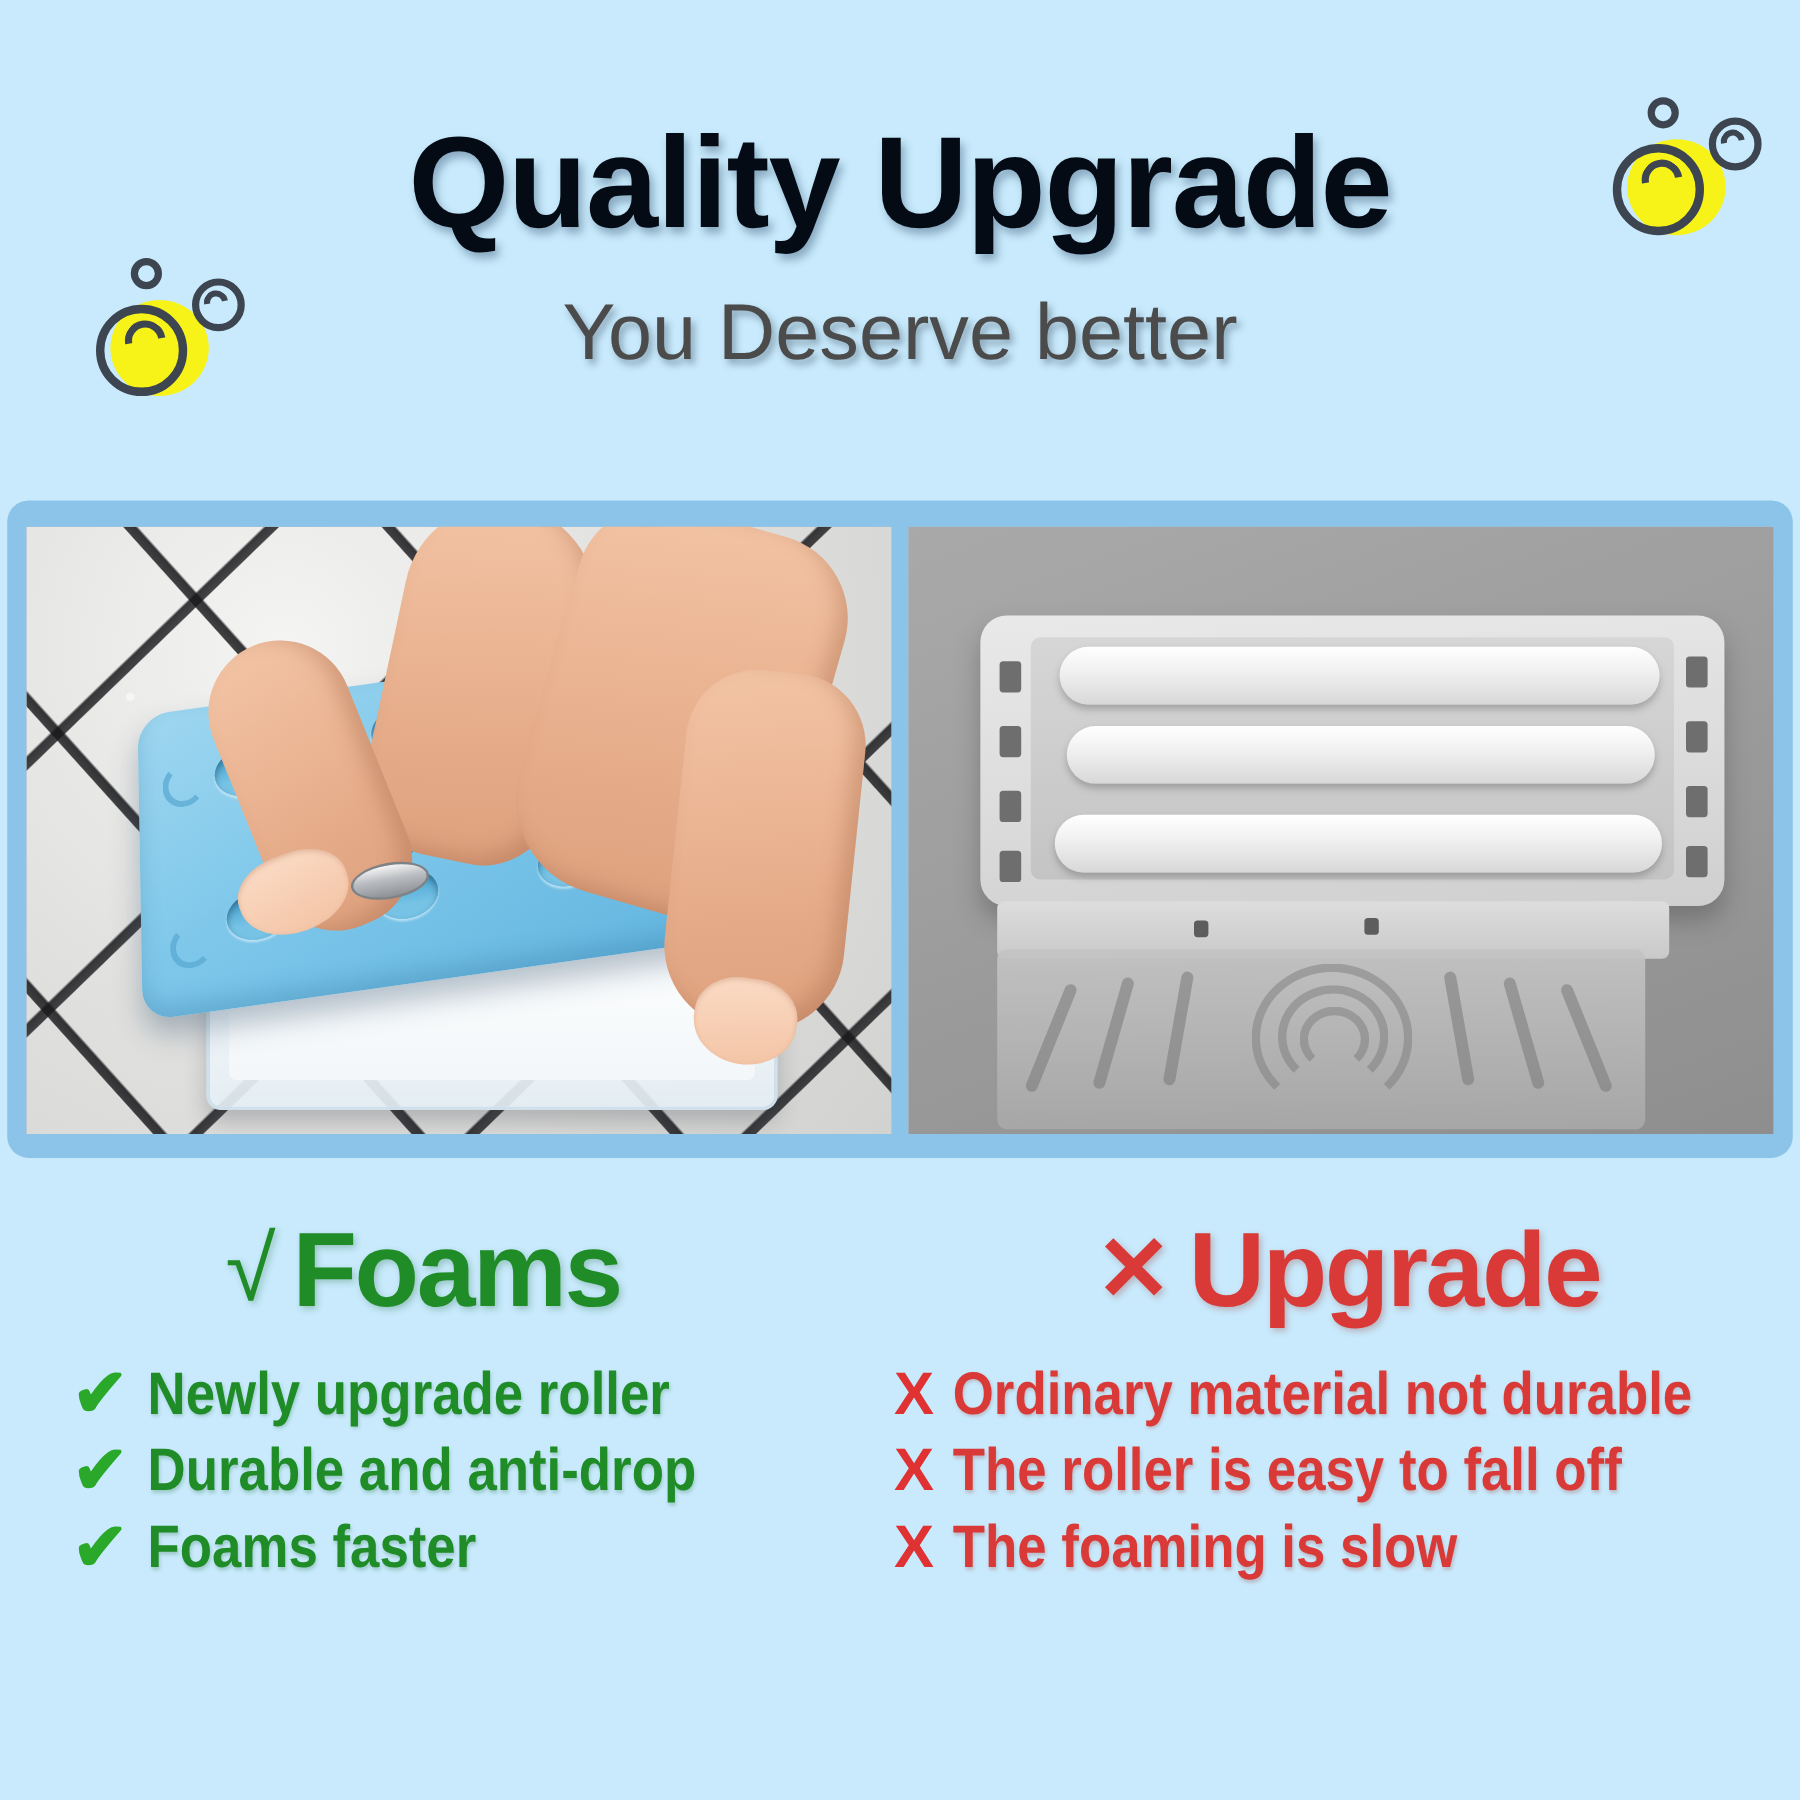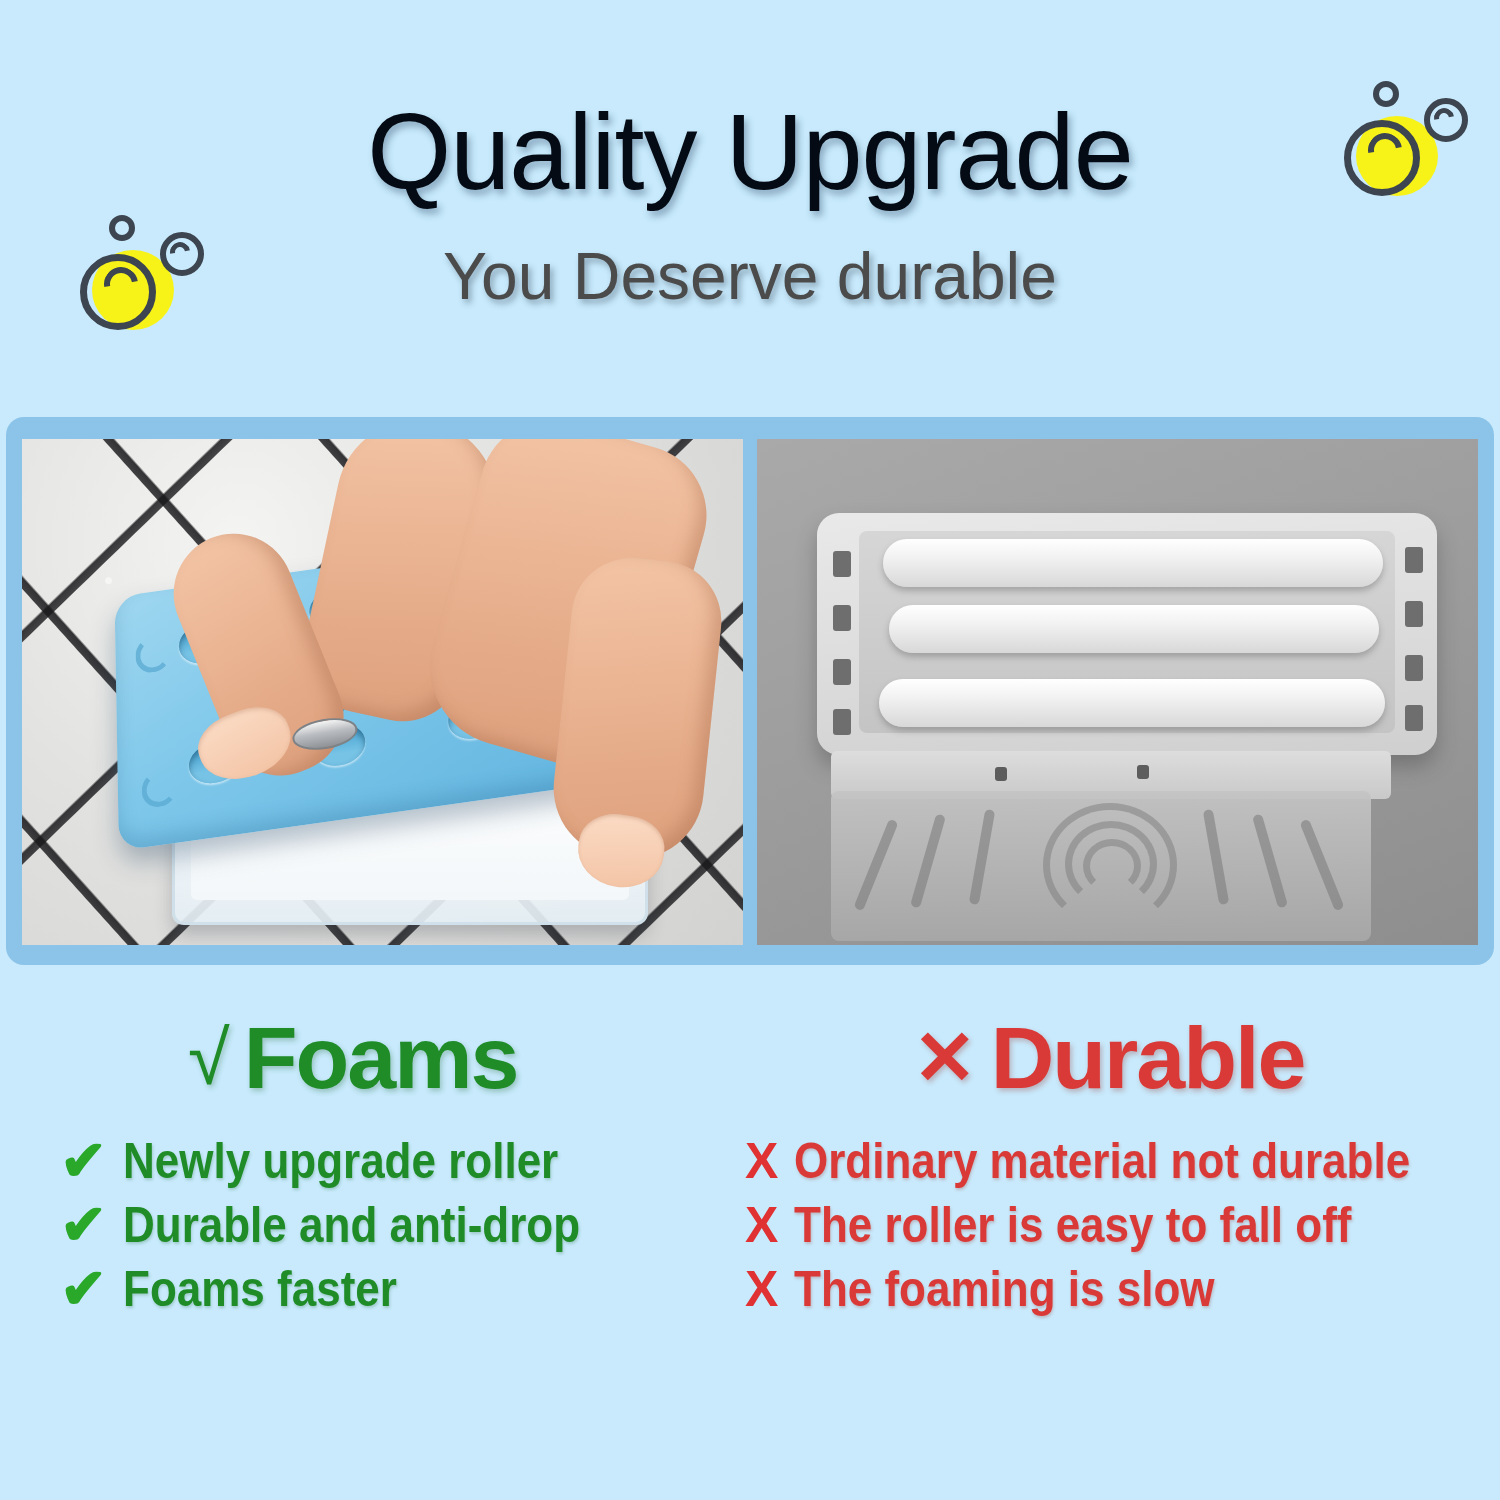--- a/index.html
+++ b/index.html
@@ -24,21 +24,21 @@
     height: 400px;
   }
   .title {
     position: absolute;
     left: 0;
     top: 96;
     top: 96px;
     width: 1500px;
     text-align: center;
     font-family: "Liberation Sans", sans-serif;
-    font-weight: normal;
+    font-weight: bold;
     font-size: 108px;
     line-height: 112px;
     color: #050b14;
     letter-spacing: -1px;
     text-shadow: 3px 5px 7px rgba(40,70,100,0.40);
   }
   .subtitle {
     position: absolute;
     left: 0;
     top: 240px;
@@ -373,21 +373,21 @@
     letter-spacing: 0px;
   }
   .bullet-text.green { color: #1f8c28; text-shadow: 1px 2px 3px rgba(40,110,60,0.25); }
   .bullet-text.red   { color: #d93a37; text-shadow: 1px 2px 3px rgba(150,50,45,0.25); }
 </style>
 </head>
 <body>
 
 <div class="header">
   <div class="title">Quality Upgrade</div>
-  <div class="subtitle">You Deserve durable</div>
+  <div class="subtitle">You Deserve better</div>
 
   <div class="bubble-cluster left">
     <div class="bubble-fill b-big-fill"></div>
     <div class="bubble-ring b-big-ring"></div>
     <div class="bubble-gloss b-big-gloss"></div>
     <div class="bubble-ring small b-tiny-ring"></div>
     <div class="bubble-ring small b-mid-ring"></div>
     <div class="bubble-gloss b-mid-gloss"></div>
   </div>
 
@@ -492,21 +492,21 @@
       <li class="bullet">
         <span class="bullet-mark tick">✔</span>
         <span class="bullet-text green">Foams faster</span>
       </li>
     </ul>
   </div>
 
   <div class="col col-others">
     <div class="col-head others">
       <span class="head-mark cross">✕</span>
-      <span>Durable</span>
+      <span>Upgrade</span>
     </div>
     <ul class="bullets">
       <li class="bullet">
         <span class="bullet-mark cross">X</span>
         <span class="bullet-text red">Ordinary material not durable</span>
       </li>
       <li class="bullet">
         <span class="bullet-mark cross">X</span>
         <span class="bullet-text red">The roller is easy to fall off</span>
       </li>

